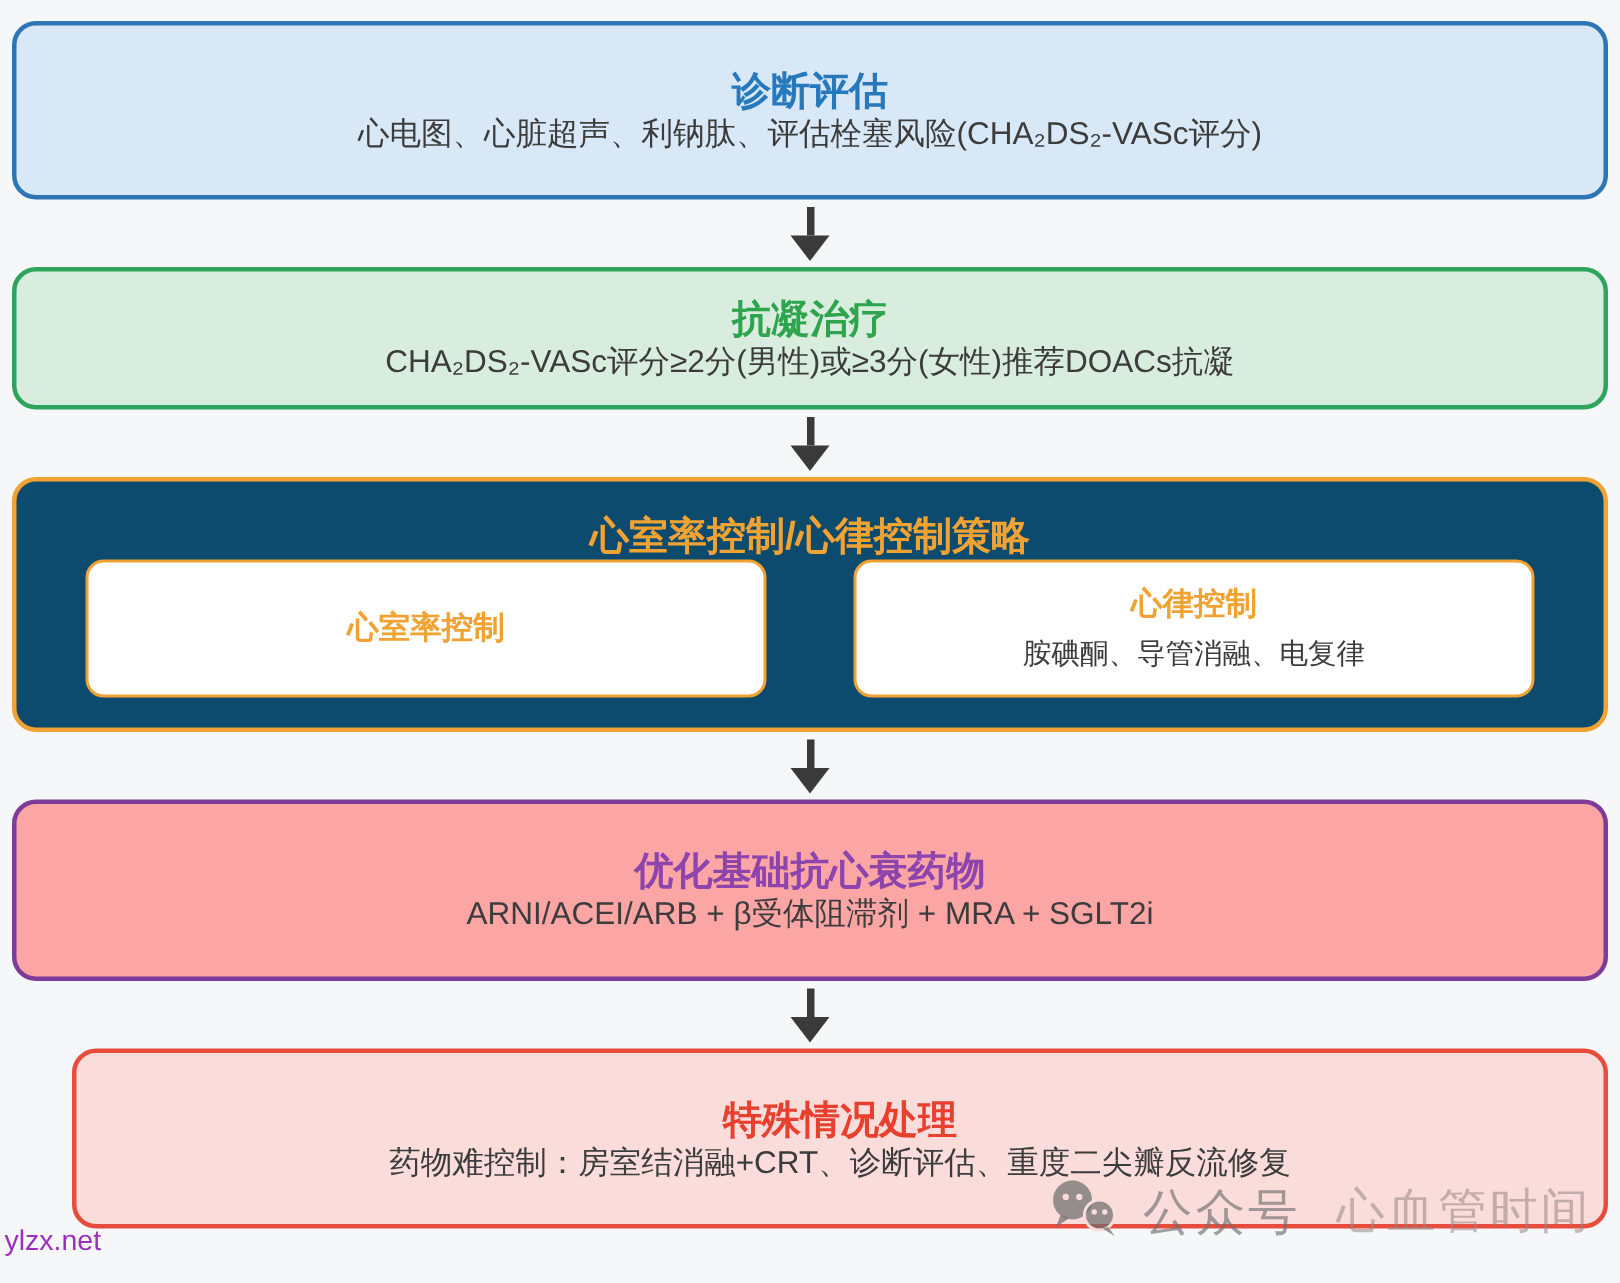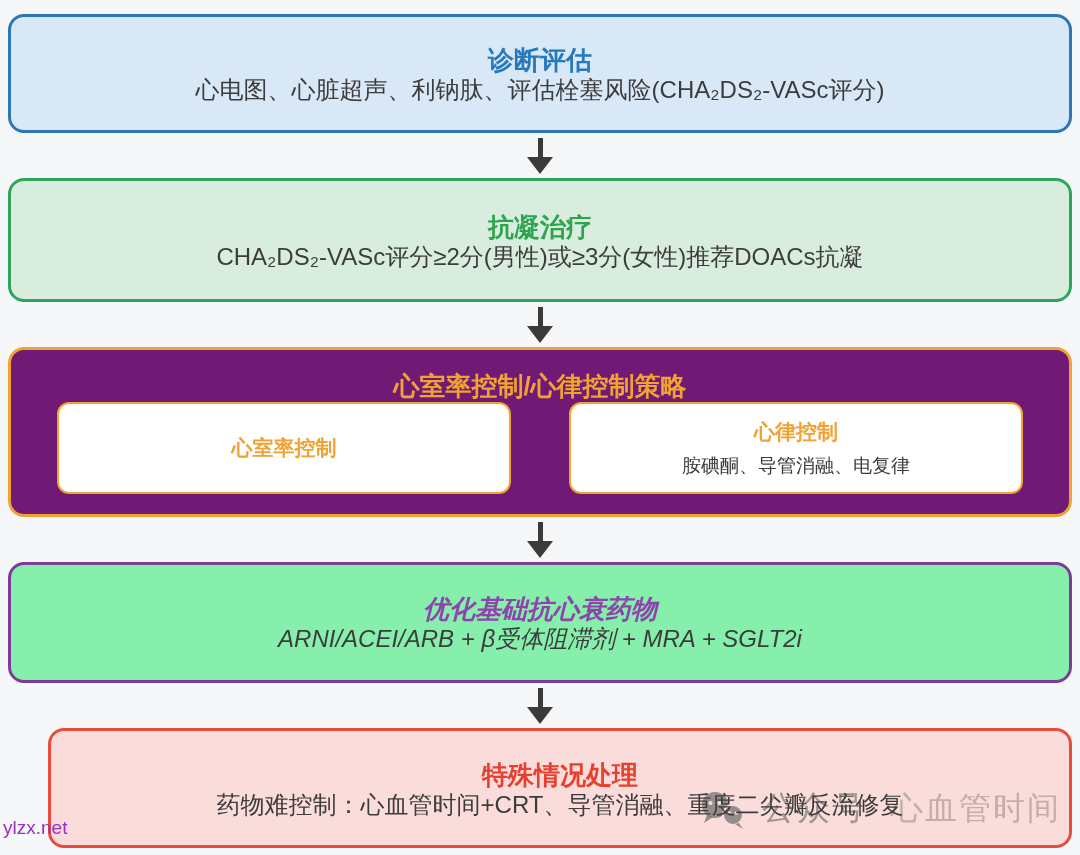--- a/index.html
+++ b/index.html
@@ -13,28 +13,28 @@
   .flow { padding:14px 8px 0 8px; }
   .box {
     border-radius:16px;
     border:3px solid;
     display:flex; flex-direction:column;
     align-items:center; justify-content:center;
     text-align:center;
     position:relative;
   }
   .box-title { font-size:26px; font-weight:bold; line-height:32px; }
-  .box-sub { font-size:24px; color:#3C3C3C; line-height:27px; }
+  .box-sub { font-size:21px; color:#3C3C3C; line-height:27px; }
   .box-blue   { height:119px; background:#D9E8F7; border-color:#2E75B6; }
   .box-blue   .box-title { color:#2779BE; }
-  .box-green  { height:124px; background:#D8EDDE; border-color:#2FA45C; }
+  .box-green  { height:95px; background:#D8EDDE; border-color:#2FA45C; }
   .box-green  .box-title { color:#2EA44E; }
-  .box-orange { height:170px; background:#701a75; border-color:#F0A232; }
+  .box-orange { height:170px; background:#0c4a6e; border-color:#F0A232; }
   .box-orange .box-title { color:#F0A232; }
-  .box-purple { height:121px; background:#86efac; border-color:#7D3C98;font-style:italic; }
+  .box-purple { height:121px; background:#fca5a5; border-color:#7D3C98; }
   .box-purple .box-title { color:#8E44AD; }
   .box-red    { height:120px; background:#FADCDA; border-color:#E74C3C;margin-left:40px; }
   .box-red    .box-title { color:#E8402F; }
   .box-red .box-title, .box-red .box-sub { position:relative; z-index:2; }
 
   .sub-row {
     width:100%; display:flex; gap:58px; padding:0 46px;
   }
   .sub-box {
     flex:1; height:92px;
@@ -52,21 +52,21 @@
   .arrow .stem { width:5px; height:19px; background:#3A3A3A; }
   .arrow .head {
     width:0; height:0;
     border-left:13px solid transparent;
     border-right:13px solid transparent;
     border-top:17px solid #3A3A3A;
   }
 
   .watermark {
     position:absolute; left:700px; top:786px;
-    display:flex; align-items:flex-end; gap:14px;
+    display:flex; align-items:flex-start; gap:14px;
     z-index:1; pointer-events:none;
   }
   .wm-label { font-size:33px; color:rgba(110,110,110,0.65); letter-spacing:2px; }
   .wm-name  { font-size:32px; color:rgba(150,135,135,0.55); letter-spacing:2px; margin-left:10px; }
 
   .site-tag {
     position:absolute; left:3px; bottom:16px;
     font-size:19px; color:#9B2FC1; z-index:3;
   }
 </style>
@@ -118,21 +118,21 @@
     <p class="box-sub">ARNI/ACEI/ARB + β受体阻滞剂 + MRA + SGLT2i</p>
   </section>
 
   <div class="arrow">
     <span class="stem"></span>
     <span class="head"></span>
   </div>
 
   <section class="box box-red">
     <h2 class="box-title">特殊情况处理</h2>
-    <p class="box-sub">药物难控制：心血管时间+CRT、导管消融、重度二尖瓣反流修复</p>
+    <p class="box-sub">药物难控制：房室结消融+CRT、诊断评估、重度二尖瓣反流修复</p>
   </section>
 
 </div>
 
 <div class="watermark">
   <svg width="48" height="40" viewBox="0 0 48 40">
     <g fill="rgba(110,110,110,0.72)">
       <circle cx="15" cy="14" r="13"></circle>
       <path d="M7 24 L4 32 L13 26 Z"></path>
       <circle cx="33" cy="24" r="10" stroke="#FADCDA" stroke-width="2"></circle>

